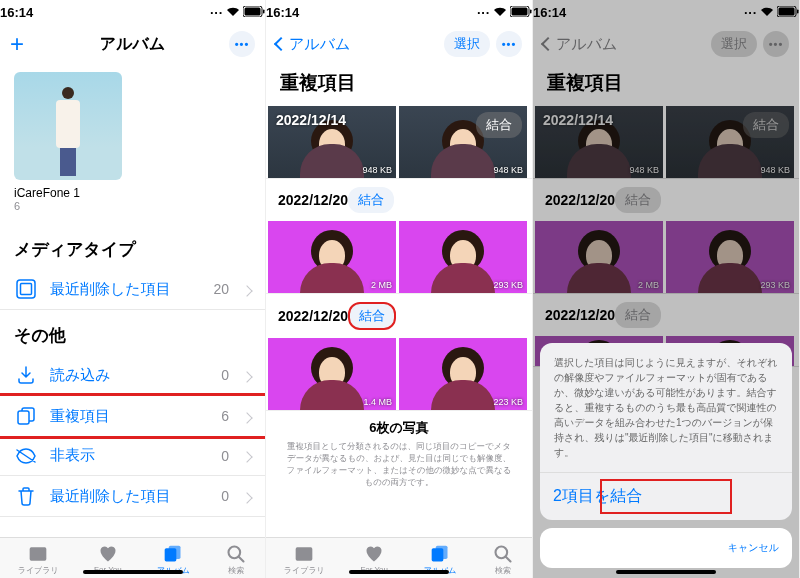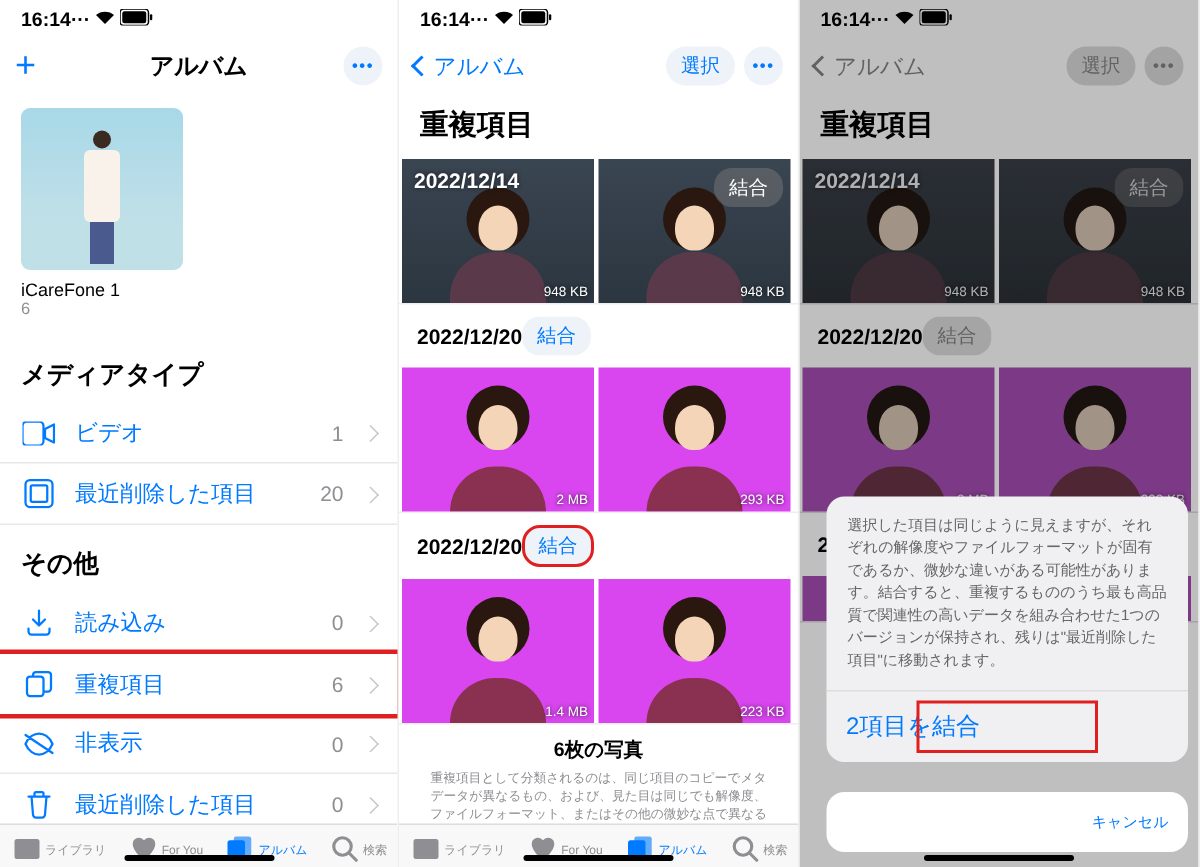--- a/index.html
+++ b/index.html
@@ -1,19 +1,19 @@
 <!DOCTYPE html>
 <html><head>
 <meta charset="utf-8">
 <style>
 *{margin:0;padding:0;box-sizing:border-box;font-family:-apple-system,BlinkMacSystemFont,"Helvetica Neue",sans-serif}
 body{background:#fff;width:800px;height:578px;overflow:hidden;display:flex}
 .phone{position:relative;border-right:1px solid #eee;height:578px;overflow:hidden}
 .p1{width:266px}.p2{width:267px}.p3{width:267px}
-.status{display:flex;align-items:center;padding:4px 14px;height:24px;font-size:13px;font-weight:600}
+.status{display:flex;justify-content:space-between;align-items:center;padding:4px 0;height:24px;font-size:13px;font-weight:600}
 .sicons{display:flex;gap:3px;align-items:center}
 .nav{display:flex;align-items:center;justify-content:space-between;padding:6px 10px;height:40px}
 .nav-c{flex:1;text-align:center;font-size:16px;font-weight:600}
 .nav-l,.nav-r{min-width:56px;display:flex;align-items:center;gap:6px}
 .nav-r{justify-content:flex-end}
 .plus{color:#007aff;font-size:24px;font-weight:400}
 .more{width:26px;height:26px;border-radius:50%;background:#eef3fa;display:flex;align-items:center;justify-content:center;color:#007aff;font-weight:700;letter-spacing:1px;font-size:11px}
 .more.g{background:#ededed;color:#8e8e93}
 .back{color:#007aff;font-size:15px;display:flex;align-items:center}
 .back.g{color:#8e8e93}
@@ -30,46 +30,46 @@
 .album-count{font-size:11px;color:#8e8e93;padding:0 14px 12px}
 .section-h{font-size:17px;font-weight:700;padding:14px 14px 8px}
 .row{display:flex;align-items:center;gap:12px;padding:10px 14px;font-size:15px;color:#007aff;border-bottom:0.5px solid #e8e8e8}
 .row .icon{width:24px;display:flex;justify-content:center;align-items:center}
 .row .label{flex:1}
 .row .count{color:#8e8e93;font-size:14px;margin-right:2px}
 .row .rchev{color:#c7c7cc}
 .rchev::after{content:'';display:inline-block;width:7px;height:7px;border-right:1.5px solid currentColor;border-top:1.5px solid currentColor;transform:rotate(45deg)}
 .highlight{border:3px solid #e02020;margin:-3px;padding:10px 14px}
 .tabbar{position:absolute;bottom:0;left:0;right:0;background:#f8f8f8;border-top:0.5px solid #ddd;display:flex;justify-content:space-around;padding:6px 0 2px}
-.tab{display:flex;align-items:center;gap:1px;color:#8e8e93;font-size:8px}
+.tab{display:flex;flex-direction:column;align-items:center;gap:1px;color:#8e8e93;font-size:8px}
 .tab.active{color:#007aff}
 .tab svg{width:22px;height:20px}
 .home-ind{position:absolute;bottom:4px;left:50%;transform:translateX(-50%);width:100px;height:4px;background:#000;border-radius:2px}
 .dup-group{border-bottom:0.5px solid #eee}
 .dup-hdr{display:flex;align-items:center;justify-content:flex-start;padding:8px 12px}
 .dup-date{font-size:14px;font-weight:600}
 .merge-btn{color:#007aff;font-size:13px;padding:3px 9px;border:0.5px solid transparent;border-radius:12px;background:#eef3fa}
 .merge-btn.g{color:#8e8e93;background:#f0f0f0}
 .merge-hl{border:2px solid #e02020}
 .dup-row{display:flex;gap:3px;padding:0 2px}
-.dup-img{position:relative;width:128px;height:96px;overflow:hidden}
+.dup-img{position:relative;width:128px;height:72px;overflow:hidden}
 .dup-img.dark{background:linear-gradient(180deg,#3a4552 0%,#2c3640 100%)}
 .dup-img.blue{background:#d946ef}
 .dup-img .face{position:absolute;left:50%;top:32%;transform:translateX(-50%);width:26px;height:30px;background:#f4d5b8;border-radius:50% 50% 45% 45%}
 .dup-img .hair{position:absolute;left:50%;top:20%;transform:translateX(-50%);width:42px;height:42px;background:#2a1810;border-radius:50%}
 .dup-img.blue .hair{top:12%}
 .dup-img.blue .face{top:26%}
 .dup-img .shoulders{position:absolute;left:50%;bottom:0;transform:translateX(-50%);width:64px;height:34px;background:#5a3a4a;border-radius:30px 30px 0 0}
 .dup-img.blue .shoulders{background:#8a3050;height:30px}
 .dup-img .sz{position:absolute;right:4px;bottom:3px;color:#fff;font-size:9px;font-weight:500;text-shadow:0 0 3px rgba(0,0,0,.8)}
 .footer-info{text-align:center;padding:8px 18px 60px;font-size:8.5px;color:#8e8e93;line-height:1.4}
 .footer-info .big{font-size:13px;font-weight:600;color:#000;margin-bottom:4px}
 .p3-overlay{position:absolute;left:0;right:0;bottom:0;background:rgba(0,0,0,.25);height:578px;pointer-events:none}
 .p3 .content-dim{filter:grayscale(35%) brightness(.92)}
-.sheet{position:absolute;left:18px;right:7px;bottom:10px;display:flex;flex-direction:column;gap:20px}
+.sheet{position:absolute;left:7px;right:7px;bottom:10px;display:flex;flex-direction:column;gap:8px}
 .sheet-card{background:#f0f0f2;border-radius:12px;overflow:hidden}
 .sheet-msg{font-size:10px;color:#666;padding:12px 14px;line-height:1.5;text-align:left;border-bottom:.5px solid #ddd}
 .sheet-act{text-align:left;padding:13px;font-size:16px;color:#007aff}
 .sheet-act.hl{position:relative}
 .sheet-act.hl::after{content:'';position:absolute;left:60px;right:60px;top:6px;bottom:6px;border:2px solid #e02020}
 .sheet-cancel{background:#fff;border-radius:12px;text-align:right;padding:13px;font-size:10px;color:#007aff;font-weight:400}
 </style>
 </head>
 <body>
 
@@ -104,31 +104,20 @@
         <div class="body"></div>
         <div class="legs"></div>
       </div>
   </div>
   <div class="album-name">iCareFone 1</div>
   <div class="album-count">6</div>
 
   <div class="section-h">メディアタイプ</div>
   <div class="row">
     <span class="icon">
-        <svg width="22" height="16" viewBox="0 0 22 16">
-          <rect x="0" y="0" width="14" height="16" rx="3" fill="none" stroke="#007aff" stroke-width="1.5"></rect>
-          <path d="M15 5L21 2V14L15 11Z" fill="none" stroke="#007aff" stroke-width="1.5" stroke-linejoin="round"></path>
-        </svg>
-      </span>
-    <span class="label">ビデオ</span>
-    <span class="count">1</span>
-    <span class="rchev"></span>
-  </div>
-  <div class="row">
-    <span class="icon">
         <svg width="20" height="20" viewBox="0 0 20 20">
           <rect x="1" y="1" width="18" height="18" rx="3" fill="none" stroke="#007aff" stroke-width="1.5"></rect>
           <rect x="4.5" y="4.5" width="11" height="11" rx="1" fill="none" stroke="#007aff" stroke-width="1.5"></rect>
         </svg>
       </span>
     <span class="label">最近削除した項目</span>
     <span class="count">20</span>
     <span class="rchev"></span>
   </div>
 

